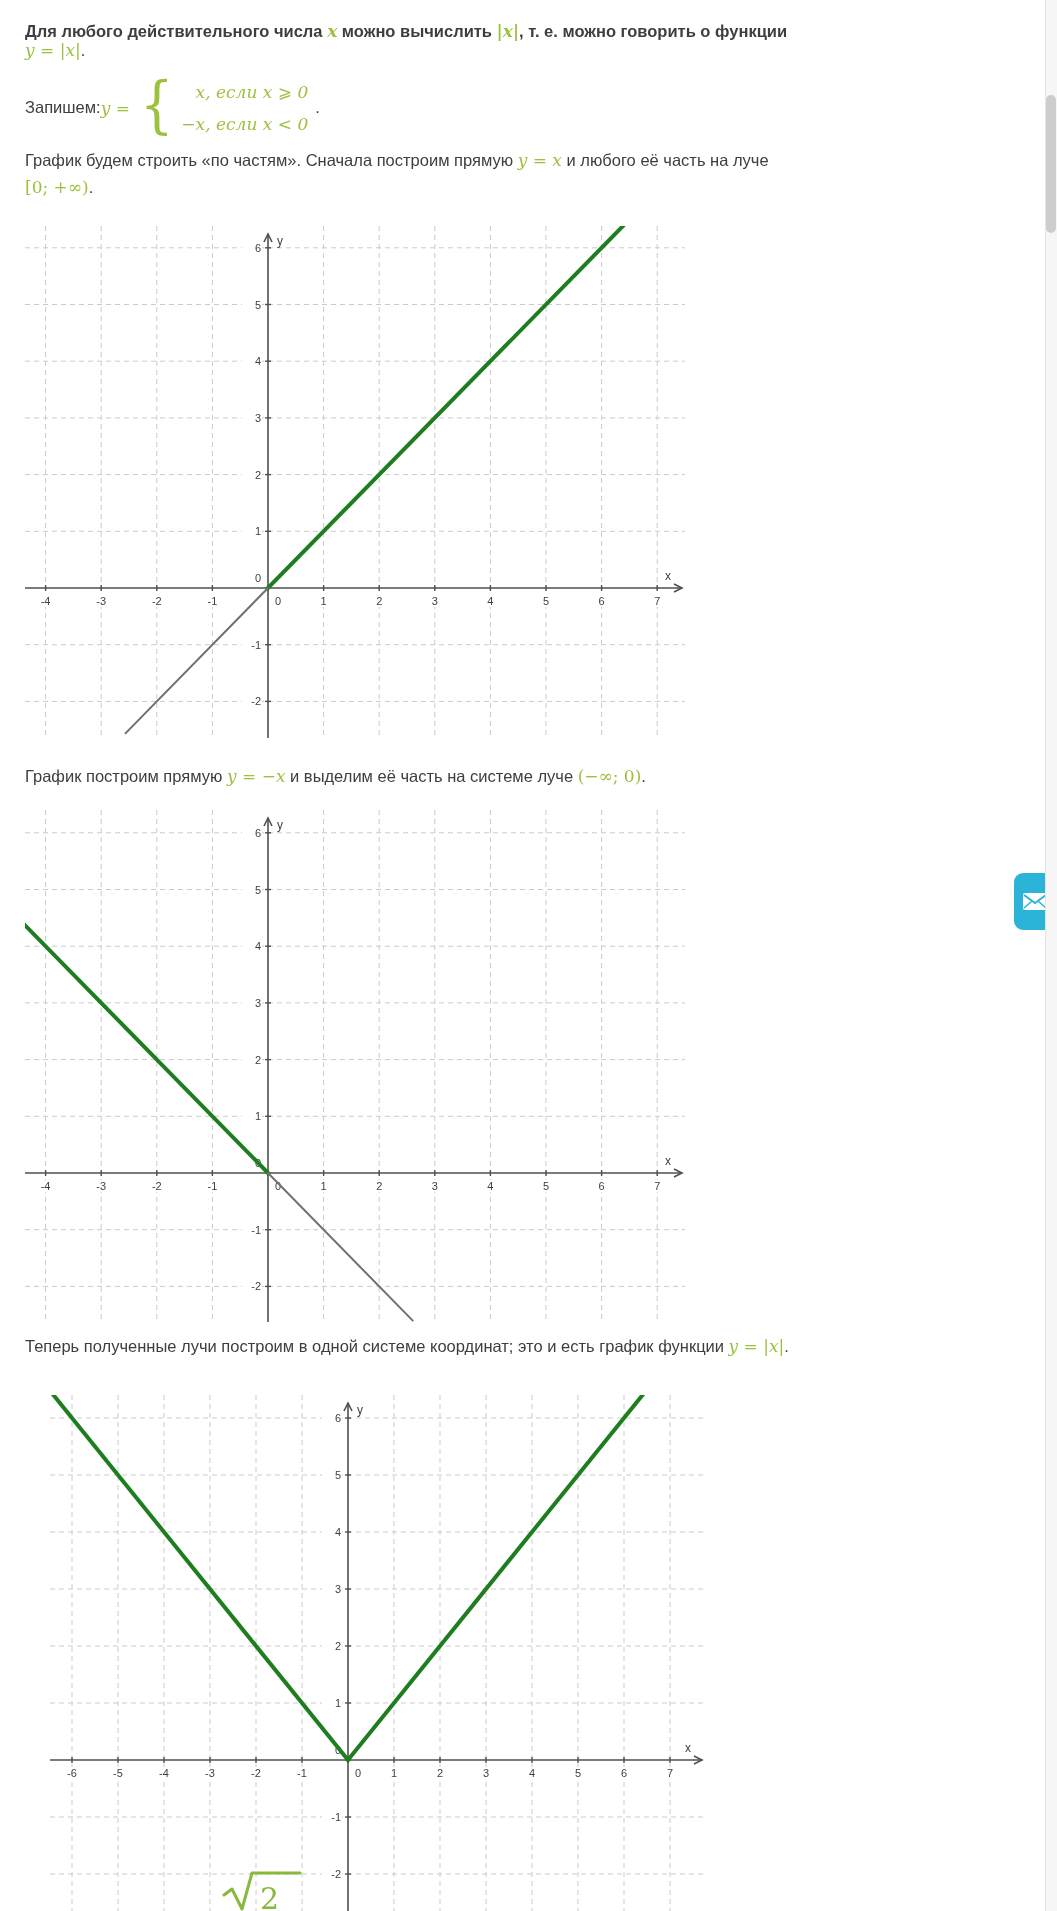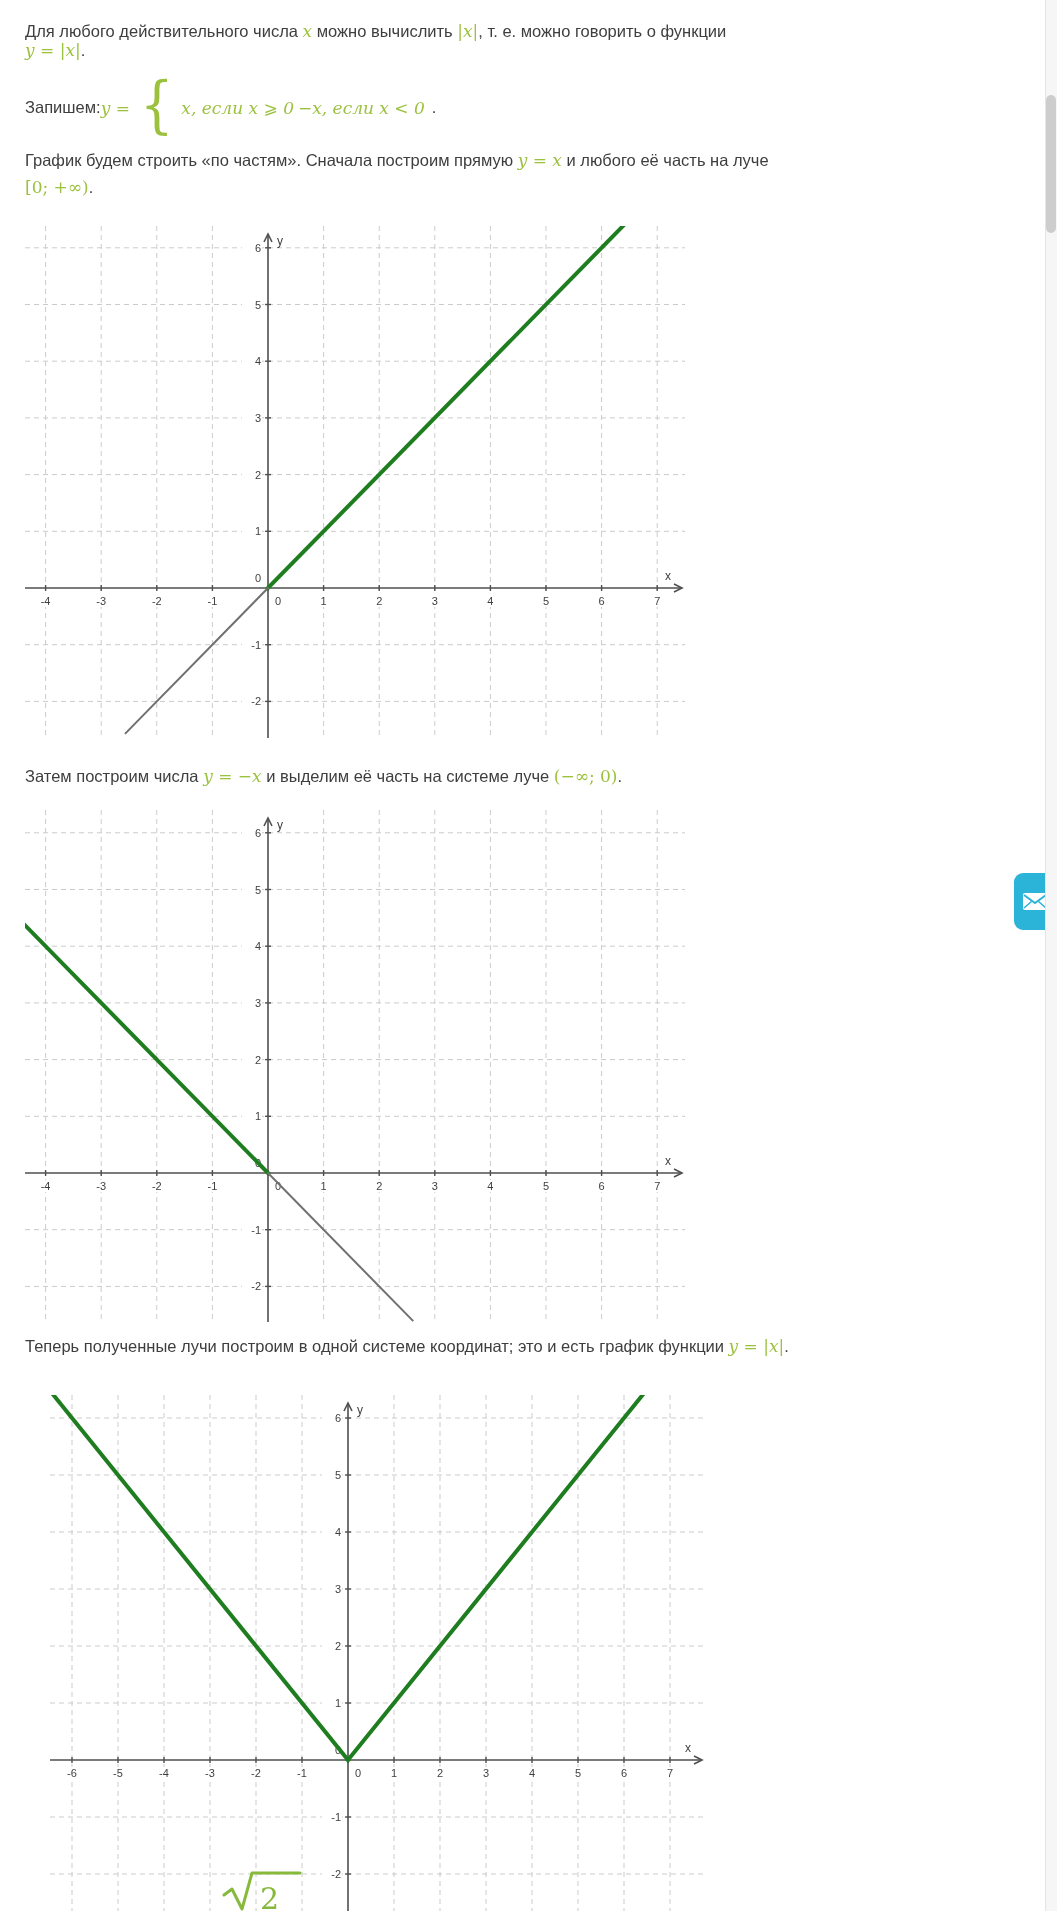--- a/index.html
+++ b/index.html
@@ -7,28 +7,28 @@
     width:1057px;height:1911px;position:relative;overflow:hidden;
     background:#ffffff;font-family:"Liberation Sans",sans-serif;
   }
   .para{
     position:absolute;left:25px;white-space:nowrap;
     font-size:16.5px;color:#3e3e3e;
   }
   .plain{color:#3e3e3e;}
   .mi{font-family:"DejaVu Serif","DejaVu Sans",serif;font-style:italic;color:#9cc13f;font-size:17px;}
   .mn{font-family:"DejaVu Serif","DejaVu Sans",serif;color:#9cc13f;font-size:17px;}
-  #p1{top:21px;}
+  #p1{top:21px;font-weight:bold;}
   #p2{top:40px;}
   #cases{top:76px;display:flex;align-items:center;text-align:right;}
   #cases .brace{
     font-family:"DejaVu Serif",serif;font-size:62px;color:#9cc13f;
     line-height:0.95;margin:0 5px 5px 7px;font-weight:400;transform:scaleX(.85);
   }
-  #cases .rows{display:inline-flex;flex-direction:row;gap:4px;}
+  #cases .rows{display:inline-flex;flex-direction:column;gap:12px;}
   #cases .period{margin-left:7px;}
   #p4{top:150px;}
   #p5{top:177px;}
   #p6{top:766px;}
   #p7{top:1336px;}
   #charts{position:absolute;left:0;top:0;}
   #bottom-formula{position:absolute;left:222px;top:1869px;overflow:visible;}
   #feedback-btn{
     position:absolute;left:1014px;top:873px;width:43px;height:57px;
     background:#2bb4d8;border-radius:9px 0 0 9px;
@@ -56,21 +56,21 @@
   <span class="brace">{</span>
   <span class="rows">
     <span class="mi">x, если x ⩾ 0</span>
     <span class="mi">−x, если x &lt; 0</span>
   </span>
   <span class="plain period">.</span>
 </div>
 
 <div class="para" id="p4"><span class="plain">График будем строить «по частям». Сначала построим прямую </span><span class="mi">y = x</span><span class="plain"> и любого её часть на луче</span></div>
 <div class="para" id="p5"><span class="mn">[0; +∞)</span><span class="plain">.</span></div>
-<div class="para" id="p6"><span class="plain">Затем построим числа </span><span class="mi">y = −x</span><span class="plain">  и выделим её часть на системе луче </span><span class="mn">(−∞; 0)</span><span class="plain">.</span></div>
+<div class="para" id="p6"><span class="plain">График построим прямую </span><span class="mi">y = −x</span><span class="plain">  и выделим её часть на системе луче </span><span class="mn">(−∞; 0)</span><span class="plain">.</span></div>
 <div class="para" id="p7"><span class="plain">Теперь полученные лучи построим в одной системе координат; это и есть график функции </span><span class="mi">y = |x|</span><span class="plain">.</span></div>
 
 <div id="charts">
     <svg width="660" height="512" style="position: absolute; left: 25px; top: 226px;">
       <line x1="20.599999999999994" y1="0" x2="20.599999999999994" y2="512" stroke="#cbcbcb" stroke-width="1" stroke-dasharray="5 4"></line>
       <line x1="76.19999999999999" y1="0" x2="76.19999999999999" y2="512" stroke="#cbcbcb" stroke-width="1" stroke-dasharray="5 4"></line>
       <line x1="131.8" y1="0" x2="131.8" y2="512" stroke="#cbcbcb" stroke-width="1" stroke-dasharray="5 4"></line>
       <line x1="187.4" y1="0" x2="187.4" y2="512" stroke="#cbcbcb" stroke-width="1" stroke-dasharray="5 4"></line>
       <line x1="298.6" y1="0" x2="298.6" y2="512" stroke="#cbcbcb" stroke-width="1" stroke-dasharray="5 4"></line>
       <line x1="354.2" y1="0" x2="354.2" y2="512" stroke="#cbcbcb" stroke-width="1" stroke-dasharray="5 4"></line>

